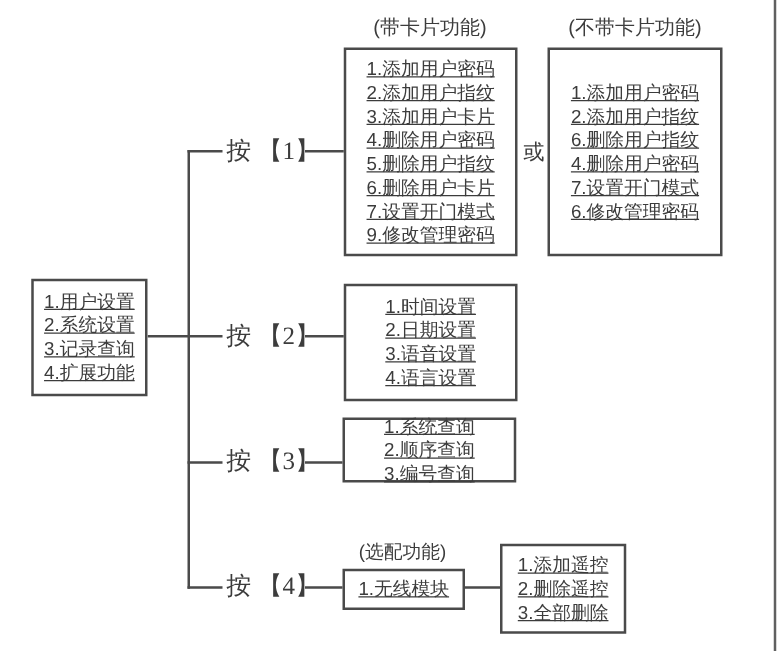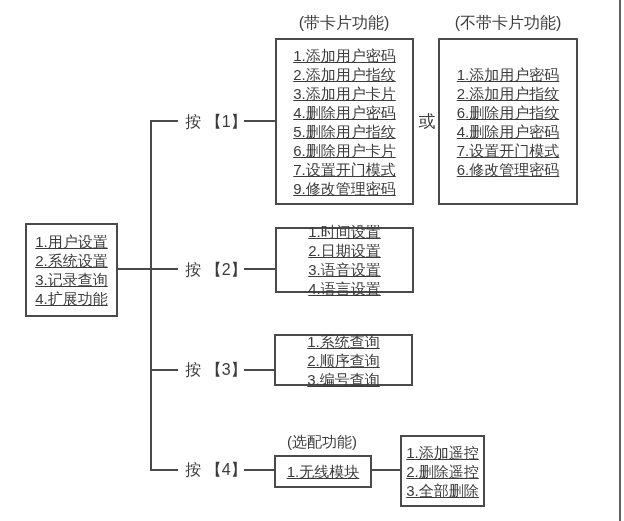--- a/index.html
+++ b/index.html
@@ -30,21 +30,21 @@
     font-size:15px;line-height:19px;
     white-space:nowrap;color:var(--text-color);
   }
   .hline,.vline{position:absolute;background:var(--line-color);}
   .hline{height:2px;}
   .vline{width:2px;}
   .floating-label{
     position:absolute;text-align:center;white-space:nowrap;
     color:var(--text-color);
   }
-  .branch-label{font-size:16px;line-height:19px;}
+  .branch-label{font-size:20px;line-height:19px;font-family:Liberation Serif, serif;}
   .box-title{font-size:16px;line-height:19px;}
   .or{font-size:17px;line-height:19px;}
   .opt-title{font-size:15px;line-height:18px;}
   .edge-line{position:absolute;background:#606060;}
 </style>
 </head>
 <body>
 
 <div class="canvas">
 
@@ -90,36 +90,36 @@
 
   <div class="box" style="left:438px;top:38px;width:140px;height:167px;">
     <div class="item">1.添加用户密码</div>
     <div class="item">2.添加用户指纹</div>
     <div class="item">6.删除用户指纹</div>
     <div class="item">4.删除用户密码</div>
     <div class="item">7.设置开门模式</div>
     <div class="item">6.修改管理密码</div>
   </div>
 
-  <div class="box" style="left:275px;top:227px;width:139px;height:66px;">
+  <div class="box" style="left:275px;top:227px;width:139px;height:94px;">
     <div class="item">1.时间设置</div>
     <div class="item">2.日期设置</div>
     <div class="item">3.语音设置</div>
     <div class="item">4.语言设置</div>
   </div>
 
   <div class="box" style="left:274px;top:334px;width:139px;height:52px;">
     <div class="item">1.系统查询</div>
     <div class="item">2.顺序查询</div>
     <div class="item">3.编号查询</div>
   </div>
 
   <div class="box" style="left:274px;top:455px;width:98px;height:33px;">
     <div class="item">1.无线模块</div>
   </div>
 
-  <div class="box" style="left:400px;top:435px;width:85px;height:72px;">
+  <div class="box" style="left:400px;top:435px;width:101px;height:72px;">
     <div class="item">1.添加遥控</div>
     <div class="item">2.删除遥控</div>
     <div class="item">3.全部删除</div>
   </div>
 
 </div>
 
 </body></html>

